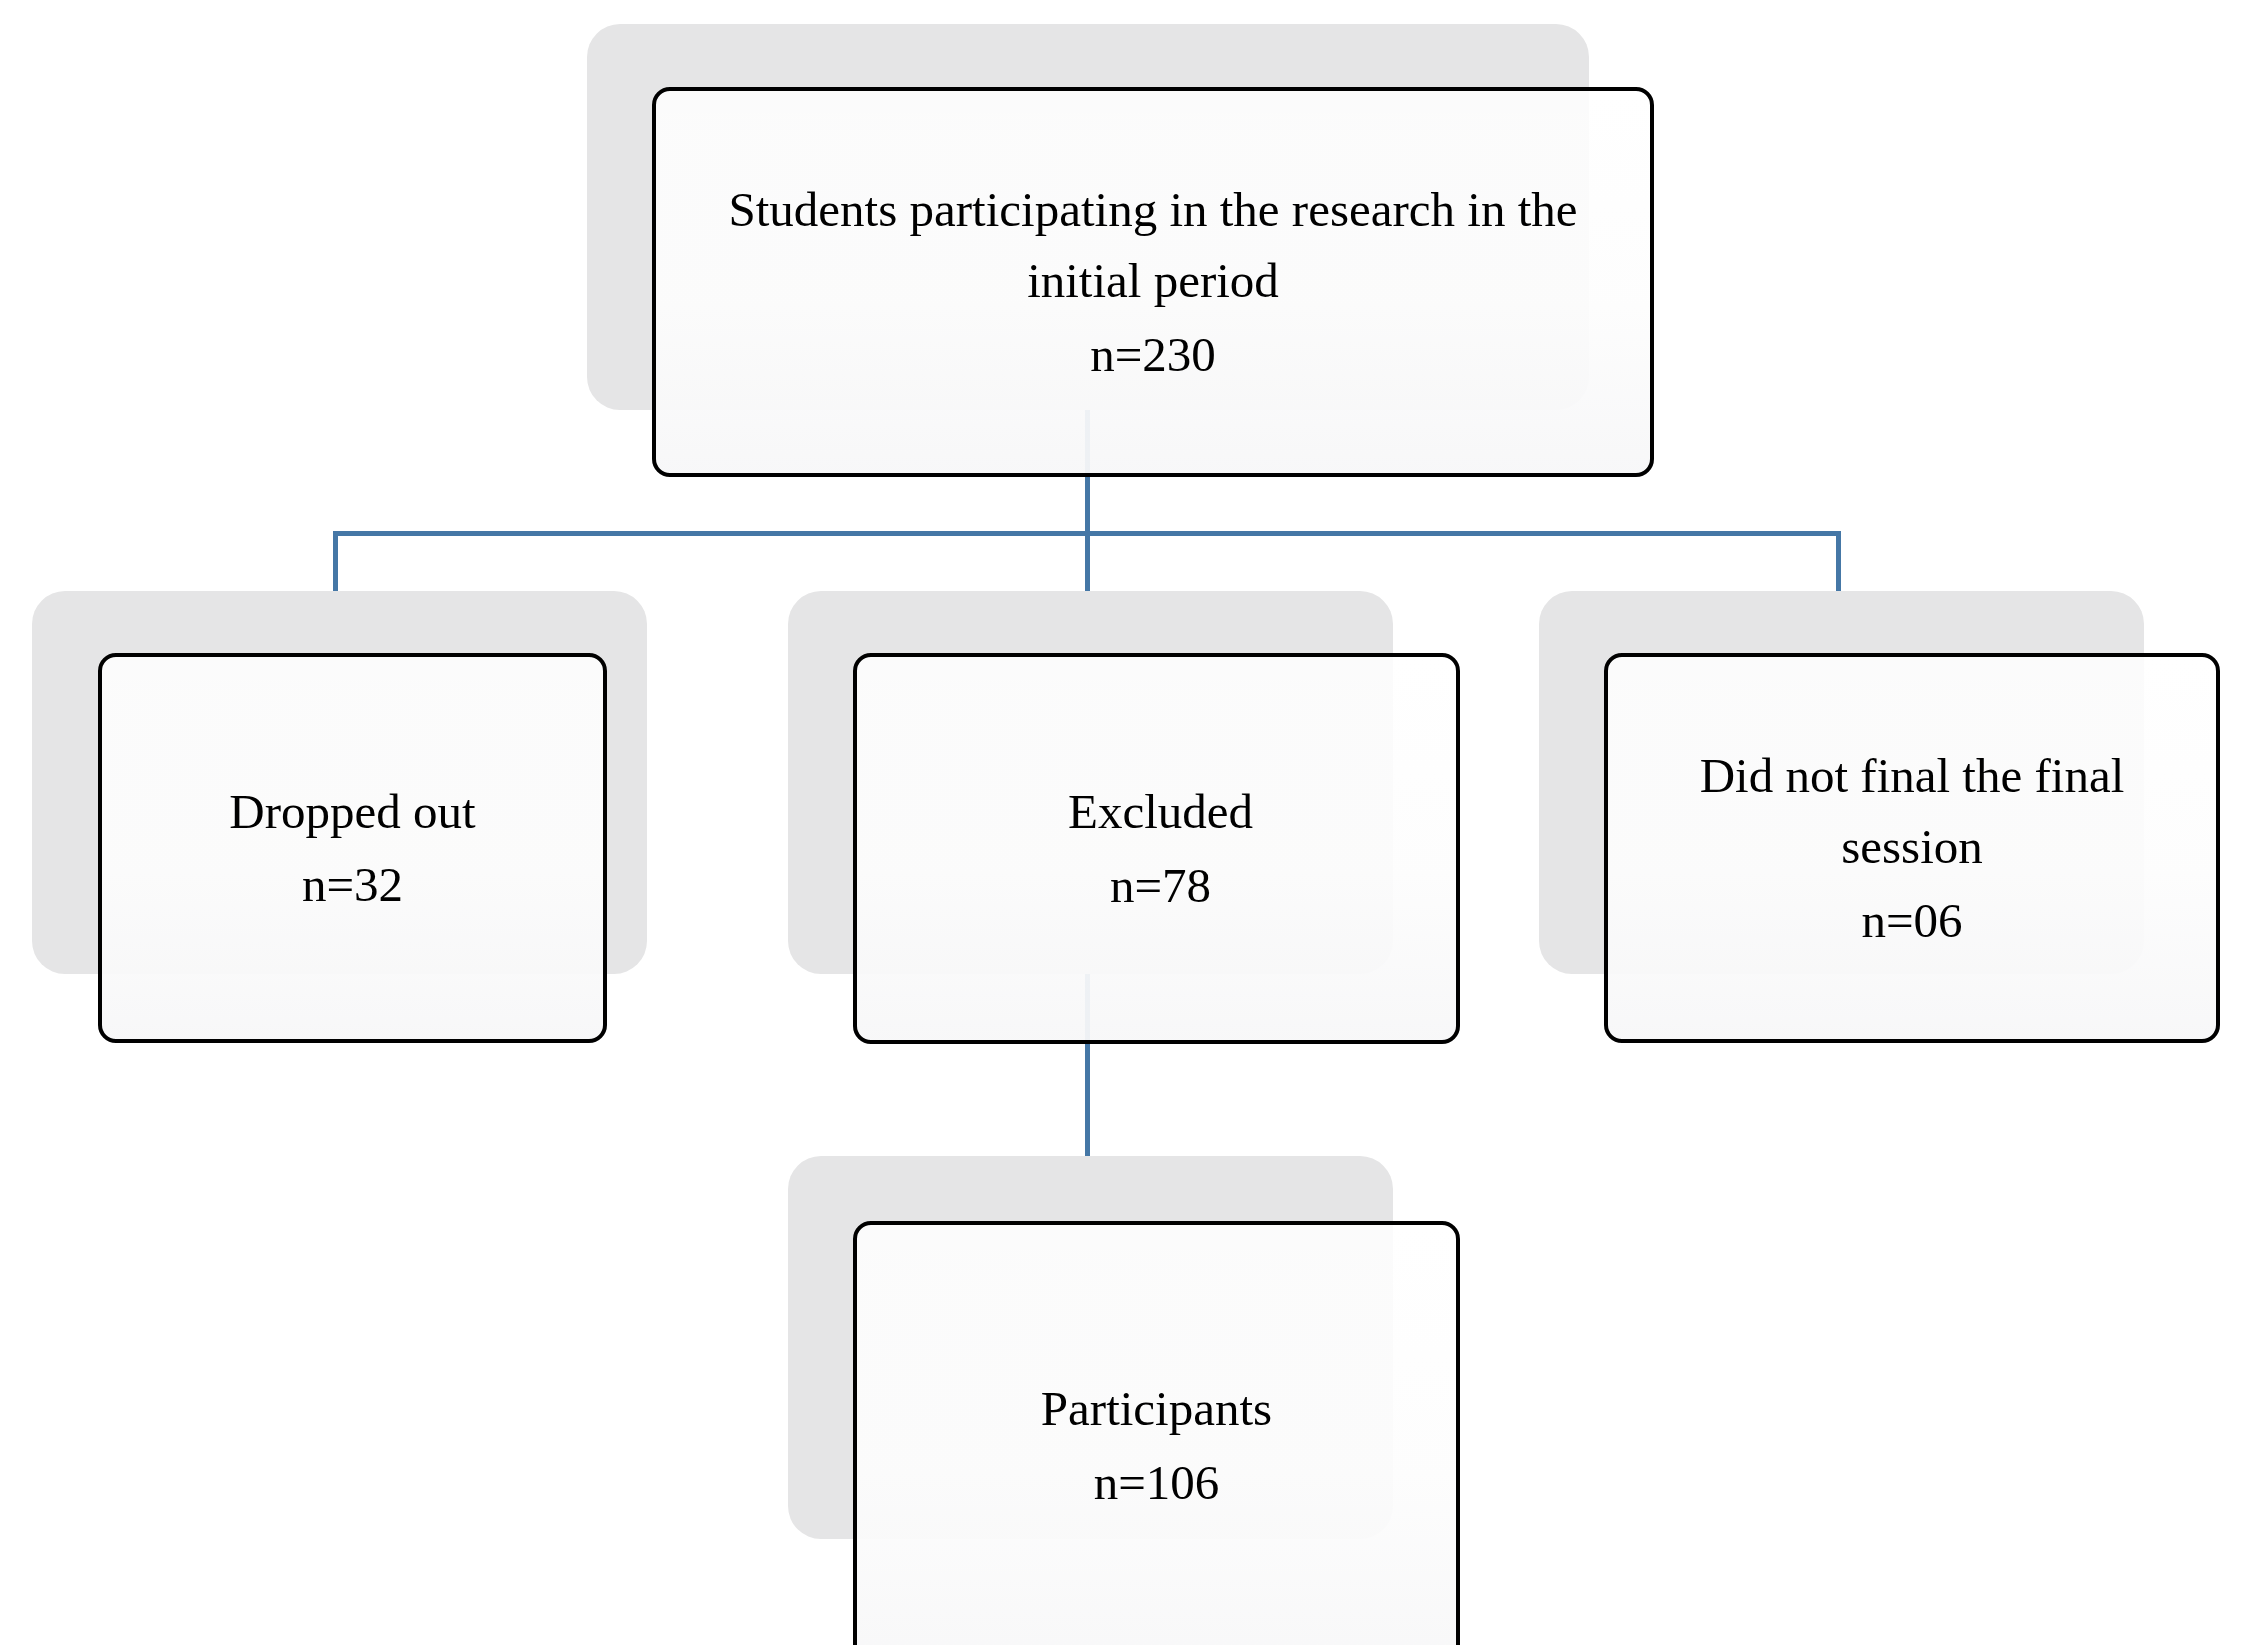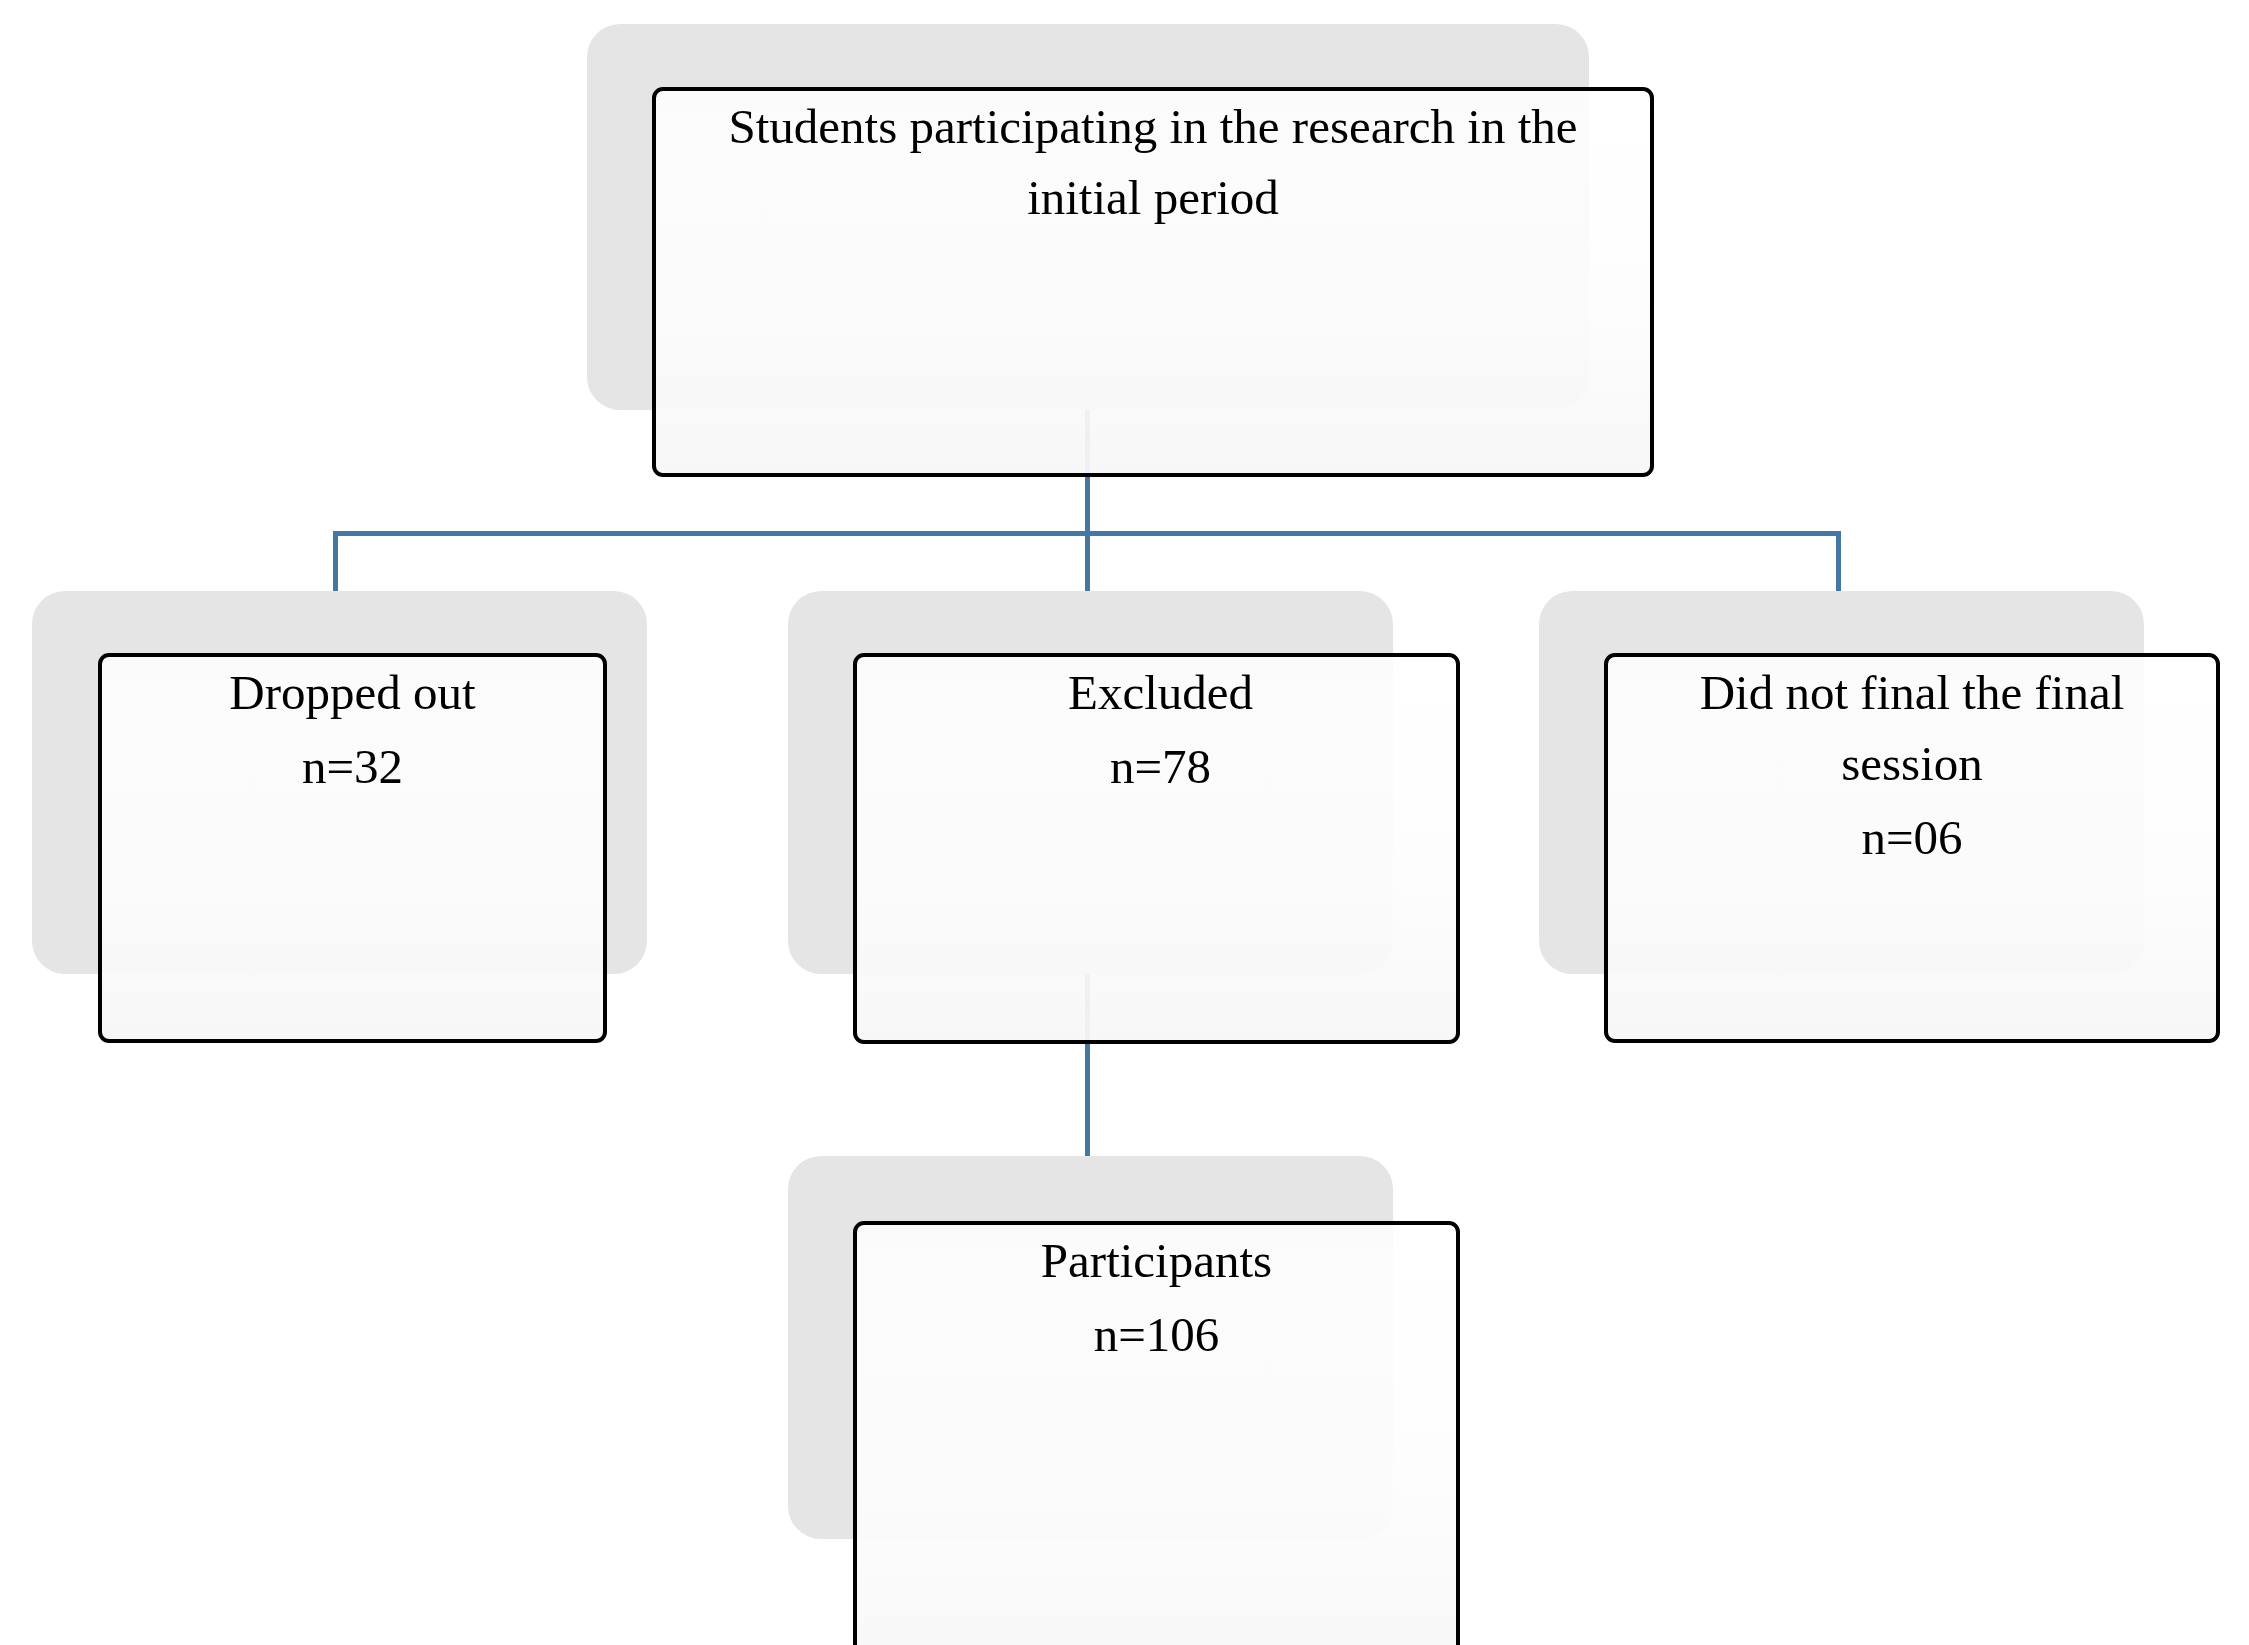--- a/index.html
+++ b/index.html
@@ -32,26 +32,27 @@
   .shadow-dropped      { left:   32px; top:  591px; width:  615px; height: 383px; }
   .shadow-excluded     { left: 788px; top:  591px; width:  605px; height: 383px; }
   .shadow-final        { left: 1539px; top:  591px; width:  605px; height: 383px; }
   .shadow-participants { left: 788px; top: 1156px; width:  605px; height: 383px; }
 
   
   .node {
     position: absolute;
     box-sizing: border-box;
     border: 4.5px solid #000000;
-    border-radius: 11px;
+    border-radius: 18px;
     background: linear-gradient(180deg,
                 rgba(255,255,255,0.86) 0%,
                 rgba(253,253,253,0.92) 55%,
                 rgba(247,247,248,0.95) 100%);
     display: flex;
+    align-items: center;
     justify-content: center;
   }
   .node-initial      { left: 652px; top:  87px; width: 1002px; height: 390px; }
   .node-dropped      { left:  98px; top: 653px; width:  509px; height: 390px; }
   .node-excluded     { left: 853px; top: 653px; width:  607px; height: 391px; padding-left: 8px; }
   .node-final        { left: 1604px; top: 653px; width:  616px; height: 390px; }
   .node-participants { left: 853px; top: 1221px; width:  607px; height: 449px; }
 
   .node-text {
     text-align: center;
@@ -76,20 +77,21 @@
 
   <div class="shadow shadow-initial"></div>
   <div class="shadow shadow-dropped"></div>
   <div class="shadow shadow-excluded"></div>
   <div class="shadow shadow-final"></div>
   <div class="shadow shadow-participants"></div>
 
   <div class="node node-initial">
     <div class="node-text">
       <div class="line title">Students participating in the research in the initial period</div>
+      <div class="line nvalue">n=230</div>
     </div>
   </div>
 
   <div class="node node-dropped">
     <div class="node-text">
       <div class="line title">Dropped out</div>
       <div class="line nvalue">n=32</div>
     </div>
   </div>
 

